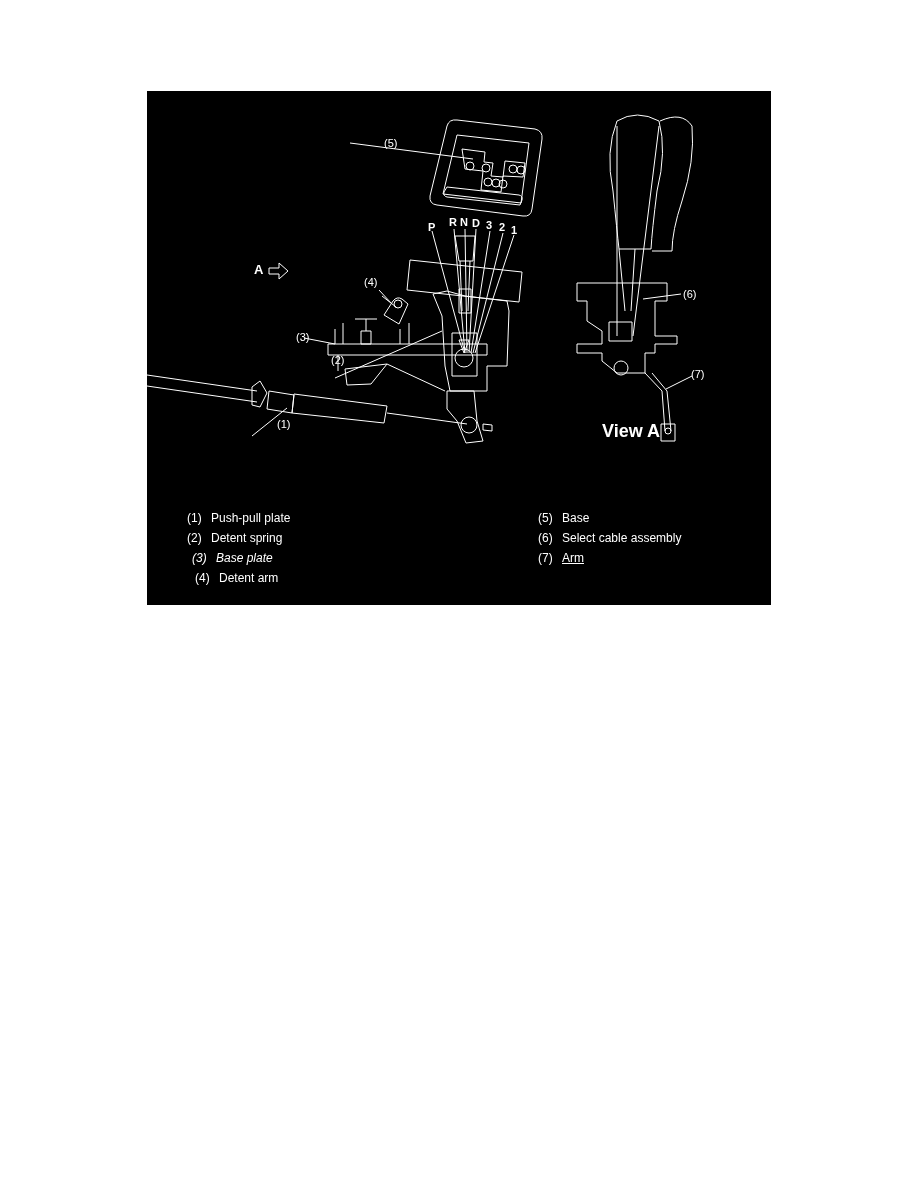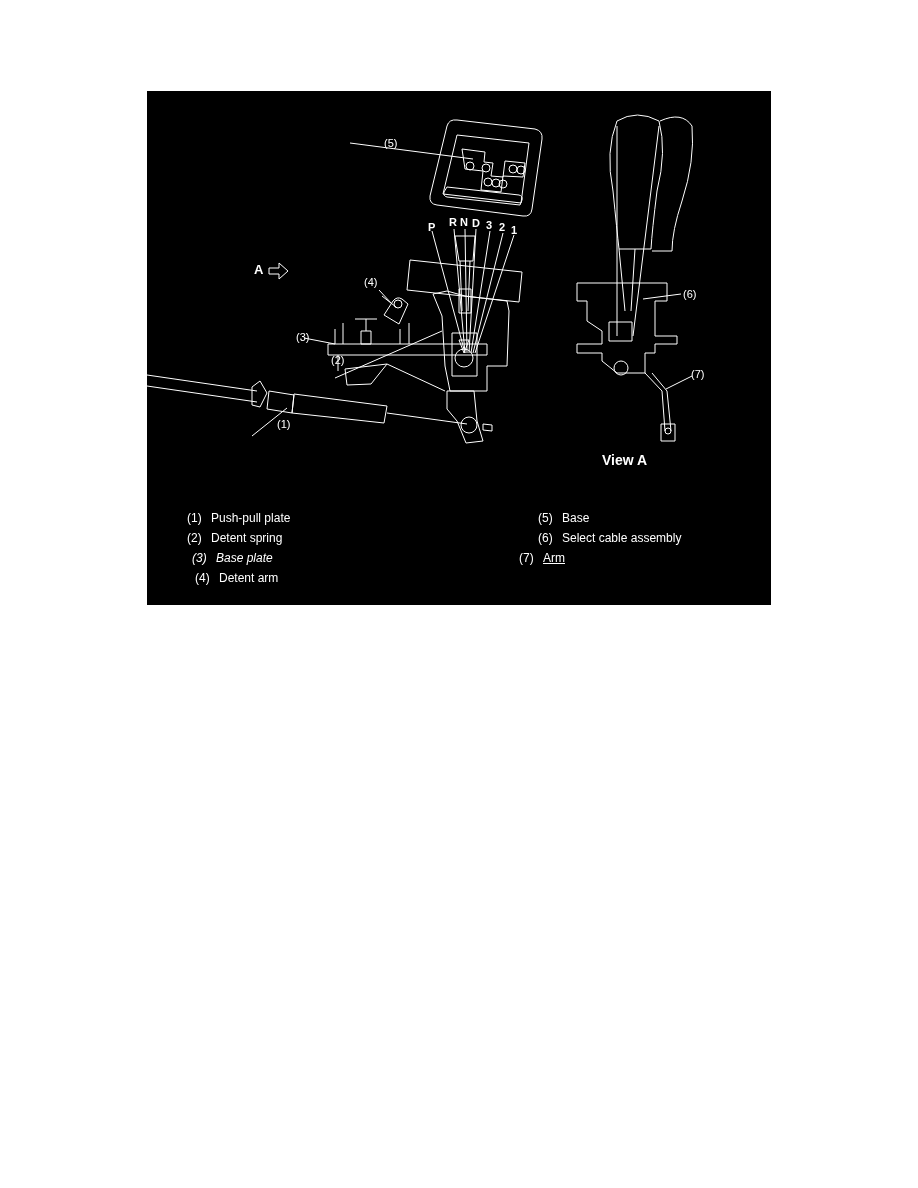--- a/index.html
+++ b/index.html
@@ -116,38 +116,38 @@
 
   <span class="gear" style="left:281px; top:130px;">P</span>
   <span class="gear" style="left:302px; top:125px;">R</span>
   <span class="gear" style="left:313px; top:125px;">N</span>
   <span class="gear" style="left:325px; top:126px;">D</span>
   <span class="gear" style="left:339px; top:128px;">3</span>
   <span class="gear" style="left:352px; top:130px;">2</span>
   <span class="gear" style="left:364px; top:133px;">1</span>
 
   <span class="label bold" style="left:107px; top:172px; font-size:13px;">A</span>
-  <span class="label bold" style="left:455px; top:363px; font-size:14px;">View A</span>
+  <span class="label bold" style="left:455px; top:334px; font-size:18px;">View A</span>
 
   <div class="legend">
     <div class="legend-row" style="left:40px; top:420px;">
       <span class="num">(1)</span><span>Push-pull plate</span>
     </div>
     <div class="legend-row" style="left:40px; top:440px;">
       <span class="num">(2)</span><span>Detent spring</span>
     </div>
     <div class="legend-row" style="left:45px; top:460px;font-style:italic;">
       <span class="num">(3)</span><span>Base plate</span>
     </div>
     <div class="legend-row" style="left:40px; top:480px;margin-left:8px;">
       <span class="num">(4)</span><span>Detent arm</span>
     </div>
     <div class="legend-row" style="left:391px; top:420px;">
       <span class="num">(5)</span><span>Base</span>
     </div>
     <div class="legend-row" style="left:391px; top:440px;">
       <span class="num">(6)</span><span>Select cable assembly</span>
     </div>
-    <div class="legend-row" style="left:372px; top:460px;text-decoration:underline;">
+    <div class="legend-row" style="left:391px; top:460px;text-decoration:underline;">
       <span class="num">(7)</span><span>Arm</span>
     </div>
   </div>
 </div>
 
 </body></html>

